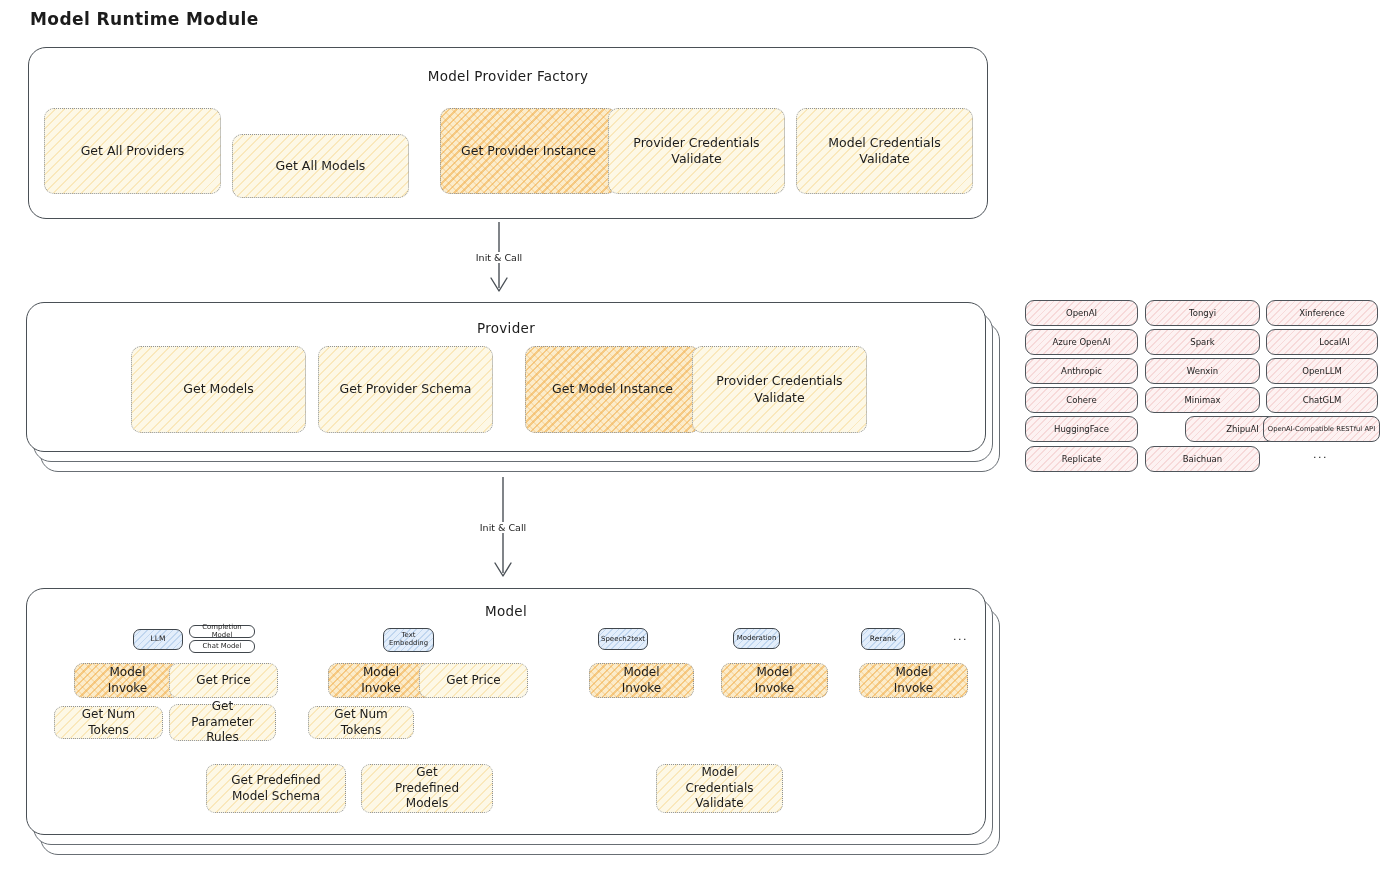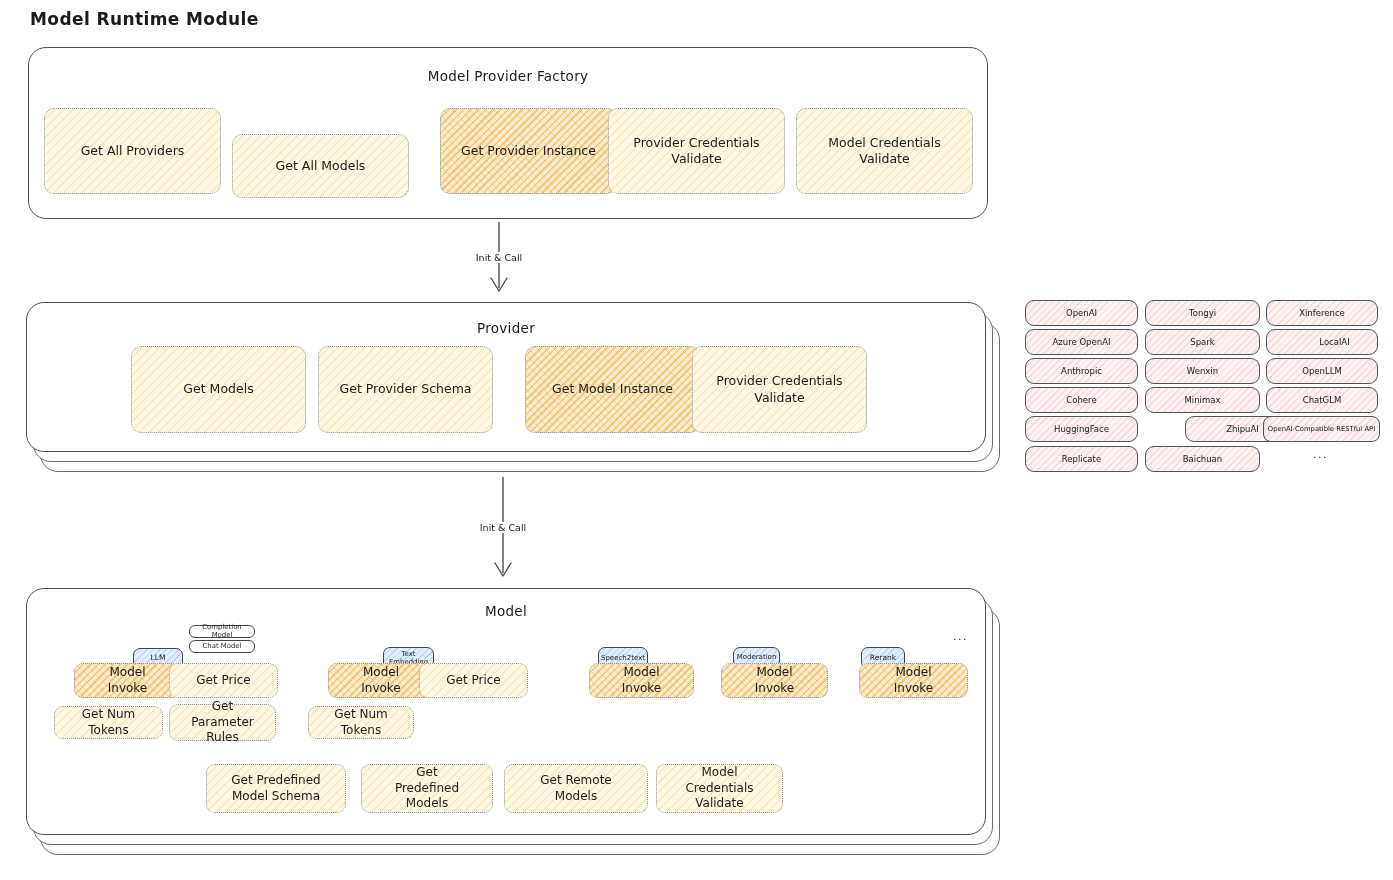--- a/index.html
+++ b/index.html
@@ -45,21 +45,20 @@
     background-image:repeating-linear-gradient(135deg, rgba(225,130,130,0.22) 0px, rgba(225,130,130,0.22) 1.2px, transparent 1.2px, transparent 4.8px);
   }
   .tag{
     position:absolute;box-sizing:border-box;border:1.2px solid #40464c;border-radius:7px;
     display:flex;align-items:center;justify-content:center;text-align:center;
     font-size:7.5px;line-height:1.15;padding:1px 2px;
   }
   .tag.blue{
     background-color:#e3eefb;
     background-image:repeating-linear-gradient(135deg, rgba(120,165,215,0.32) 0px, rgba(120,165,215,0.32) 1.1px, transparent 1.1px, transparent 4.5px);
-    margin-top:19px;
   }
   .tag.white{background:#fff;font-size:6.9px;border-radius:6px;}
   .arrow-svg{position:absolute;z-index:4;}
   .arrow-label{
     position:absolute;transform:translateX(-50%);background:#fff;padding:0 4px;
     font-size:9.5px;white-space:nowrap;z-index:5;
   }
   .ellipsis{position:absolute;font-size:11px;letter-spacing:1.5px;}
 </style>
 </head>
@@ -142,15 +141,14 @@
   <div class="ybox hl small" style="left:542px;top:74px;width:105px;height:35px;">Model Invoke</div>
   <div class="ybox hl small" style="left:674px;top:74px;width:107px;height:35px;">Model Invoke</div>
   <div class="ybox hl small" style="left:812px;top:74px;width:109px;height:35px;">Model Invoke</div>
 
   <div class="ybox small" style="left:27px;top:117px;width:109px;height:33px;">Get Num Tokens</div>
   <div class="ybox small" style="left:142px;top:115px;width:107px;height:37px;">Get Parameter Rules</div>
   <div class="ybox small" style="left:281px;top:117px;width:106px;height:33px;">Get Num Tokens</div>
 
   <div class="ybox small" style="left:179px;top:175px;width:140px;height:49px;">Get Predefined Model Schema</div>
   <div class="ybox small" style="left:334px;top:175px;width:132px;height:49px;">Get Predefined Models</div>
-  <div class="ybox small" style="left:477px;top:175px;width:144px;height:49px;">Get Remote Models</div>
   <div class="ybox small" style="left:629px;top:175px;width:127px;height:49px;">Model Credentials Validate</div>
 </div>
 
 </body></html>

